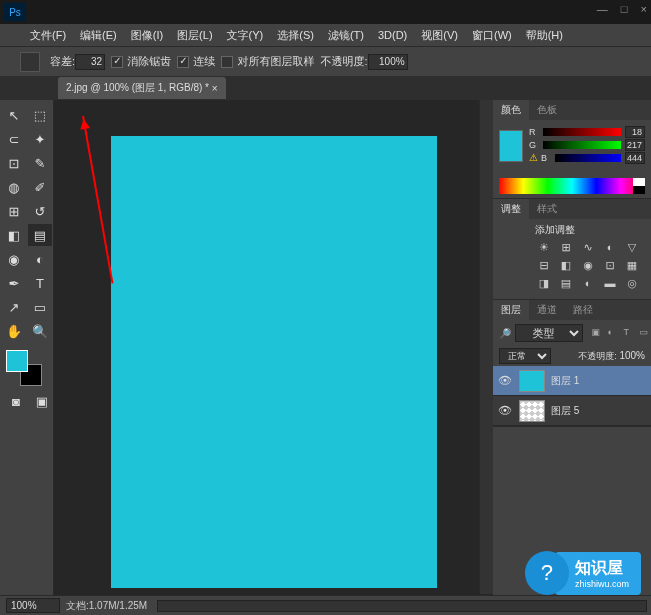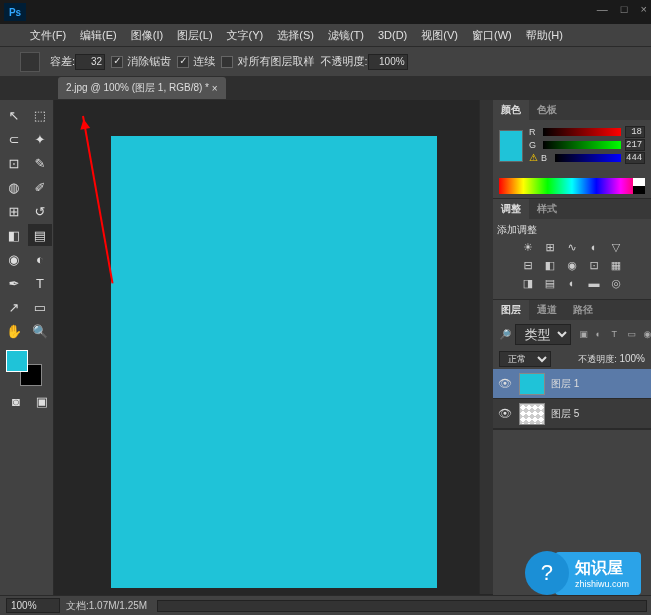--- a/index.html
+++ b/index.html
@@ -1,18 +1,18 @@
 <!DOCTYPE html>
 <html><head>
 <meta charset="utf-8">
 <style>
 * { margin: 0; padding: 0; box-sizing: border-box; font-family: "Microsoft YaHei", sans-serif; }
 body { background: #535353; width: 651px; height: 615px; overflow: hidden; position: relative; }
 .titlebar { background: #1a1a1a; height: 24px; display: flex; align-items: center; color: #ccc; font-size: 11px; }
-.ps-logo { width: 22px; height: 18px; background: #001e36; color: #31a8ff; display: flex; align-items: center; justify-content: center; font-weight: bold; font-size: 10px; margin: 0 4px; }
+.ps-logo { width: 22px; height: 18px; background: #001e36; color: #31a8ff; display: flex; align-items: center; justify-content: center; font-weight: normal; font-size: 10px; margin: 0 4px; }
 .menubar { background: #424242; height: 22px; display: flex; align-items: center; padding-left: 30px; color: #e0e0e0; font-size: 11px; }
 .menubar span { margin-right: 14px; cursor: default; }
 .winctrl { position: absolute; right: 4px; top: 3px; color: #999; font-size: 11px; }
 .winctrl span { margin-left: 10px; cursor: default; }
 .optbar { background: #424242; height: 30px; border-top: 1px solid #2a2a2a; display: flex; align-items: center; padding-left: 20px; color: #ddd; font-size: 11px; }
 .opt-icon { width: 20px; height: 20px; background: #333; margin-right: 10px; border: 1px solid #555; }
 .opt-input { width: 30px; height: 16px; background: #333; color: #ddd; border: 1px solid #222; font-size: 10px; text-align: right; padding-right: 2px; }
 .chk { width: 12px; height: 12px; background: #333; border: 1px solid #666; display: inline-block; vertical-align: middle; margin-right: 4px; position: relative; }
 .chk.on::after { content: "✓"; position: absolute; left: 1px; top: -2px; color: #ddd; font-size: 10px; }
 .tabbar { background: #2e2e2e; height: 24px; display: flex; align-items: center; padding-left: 58px; }
@@ -26,44 +26,44 @@
 .swatch-fg { position: absolute; left: 0; top: 0; width: 22px; height: 22px; background: #1fc3d8; border: 1px solid #fff; z-index: 2; }
 .swatch-bg { position: absolute; left: 14px; top: 14px; width: 22px; height: 22px; background: #000; border: 1px solid #888; }
 .qmask { margin-top: 4px; display: grid; grid-template-columns: 24px 24px; gap: 2px; margin-left: 2px; }
 .canvas-area { flex: 1; background: #262626; display: flex; align-items: center; justify-content: center; position: relative; }
 .canvas { width: 326px; height: 452px; background: #1fc3d8; }
 .arrow { position: absolute; left: 28px; top: 16px; width: 2px; height: 170px; background: #ff0000; transform: rotate(-10deg); transform-origin: top; }
 .arrow::before { content: ""; position: absolute; top: -2px; left: -4px; border: 5px solid transparent; border-bottom: 10px solid #ff0000; }
 .panels { width: 158px; background: #424242; font-size: 10px; color: #ddd; }
 .panel { border-bottom: 1px solid #2a2a2a; }
 .panel-tabs { display: flex; height: 20px; background: #383838; }
-.ptab { padding: 3px 8px; color: #999; cursor: default; font-weight: bold; }
+.ptab { padding: 3px 8px; color: #999; cursor: default; }
 .ptab.on { background: #424242; color: #ddd; }
 .color-panel { padding: 6px; }
 .color-row { display: flex; align-items: center; margin-bottom: 3px; }
 .color-sw { width: 24px; height: 32px; background: #1fc3d8; border: 1px solid #666; margin-right: 6px; }
 .sliders { flex: 1; }
 .slider-row { display: flex; align-items: center; height: 12px; margin-bottom: 1px; }
 .slider-label { width: 10px; font-size: 9px; }
 .slider-track { flex: 1; height: 8px; margin: 0 4px; position: relative; }
 .slider-r { background: linear-gradient(to right, #000, #f00); }
 .slider-g { background: linear-gradient(to right, #000, #0f0); }
 .slider-b { background: linear-gradient(to right, #000, #00f); }
-.slider-val { width: 20px; height: 12px; background: #333; font-size: 9px; text-align: right; padding-right: 2px; border: 1px solid #222; font-family: Liberation Mono, monospace; }
+.slider-val { width: 20px; height: 12px; background: #333; font-size: 9px; text-align: right; padding-right: 2px; border: 1px solid #222; }
 .warn-icon { width: 12px; height: 12px; color: #ffcc00; font-size: 10px; }
 .spectrum { height: 16px; margin: 4px 6px; background: linear-gradient(to right, #f00, #ff0, #0f0, #0ff, #00f, #f0f, #f00); position: relative; }
 .spectrum::before { content: ""; position: absolute; right: 0; top: 0; width: 12px; height: 8px; background: #fff; }
 .spectrum::after { content: ""; position: absolute; right: 0; bottom: 0; width: 12px; height: 8px; background: #000; }
-.adj-panel { padding: 4px 4px; }
+.adj-panel { padding: 4px 10px; margin-left: 32px; }
 .adj-label { font-size: 10px; margin-bottom: 4px; }
 .adj-row { display: flex; justify-content: center; gap: 6px; margin-bottom: 4px; }
 .adj-icon { width: 16px; height: 14px; color: #ccc; font-size: 11px; text-align: center; }
 .layers-head { padding: 4px 6px; display: flex; align-items: center; gap: 4px; }
 .search-icon { width: 14px; font-size: 10px; }
-.kind-sel { background: #333; border: 1px solid #222; color: #ddd; font-size: 13px; padding: 1px 4px; }
+.kind-sel { background: #333; border: 1px solid #222; color: #ddd; font-size: 11px; padding: 1px 12px; }
 .filter-icons { display: flex; gap: 4px; margin-left: 4px; }
 .filter-icons span { width: 12px; height: 12px; font-size: 9px; color: #aaa; }
 .layers-opts { padding: 2px 6px; display: flex; align-items: center; justify-content: space-between; }
 .blend-sel { background: #333; color: #ddd; font-size: 9px; border: 1px solid #222; padding: 1px 8px 1px 4px; }
 .opacity-lbl { font-size: 9px; }
 .lock-row { padding: 2px 6px; display: flex; align-items: center; gap: 4px; font-size: 9px; }
 .lock-icons span { width: 12px; font-size: 9px; margin-right: 4px; color: #aaa; }
 .layer-list { background: #3a3a3a; }
 .layer-item { display: flex; align-items: center; height: 30px; padding: 2px 4px; border-bottom: 1px solid #2a2a2a; }
 .layer-item.sel { background: #5a7aa8; }

